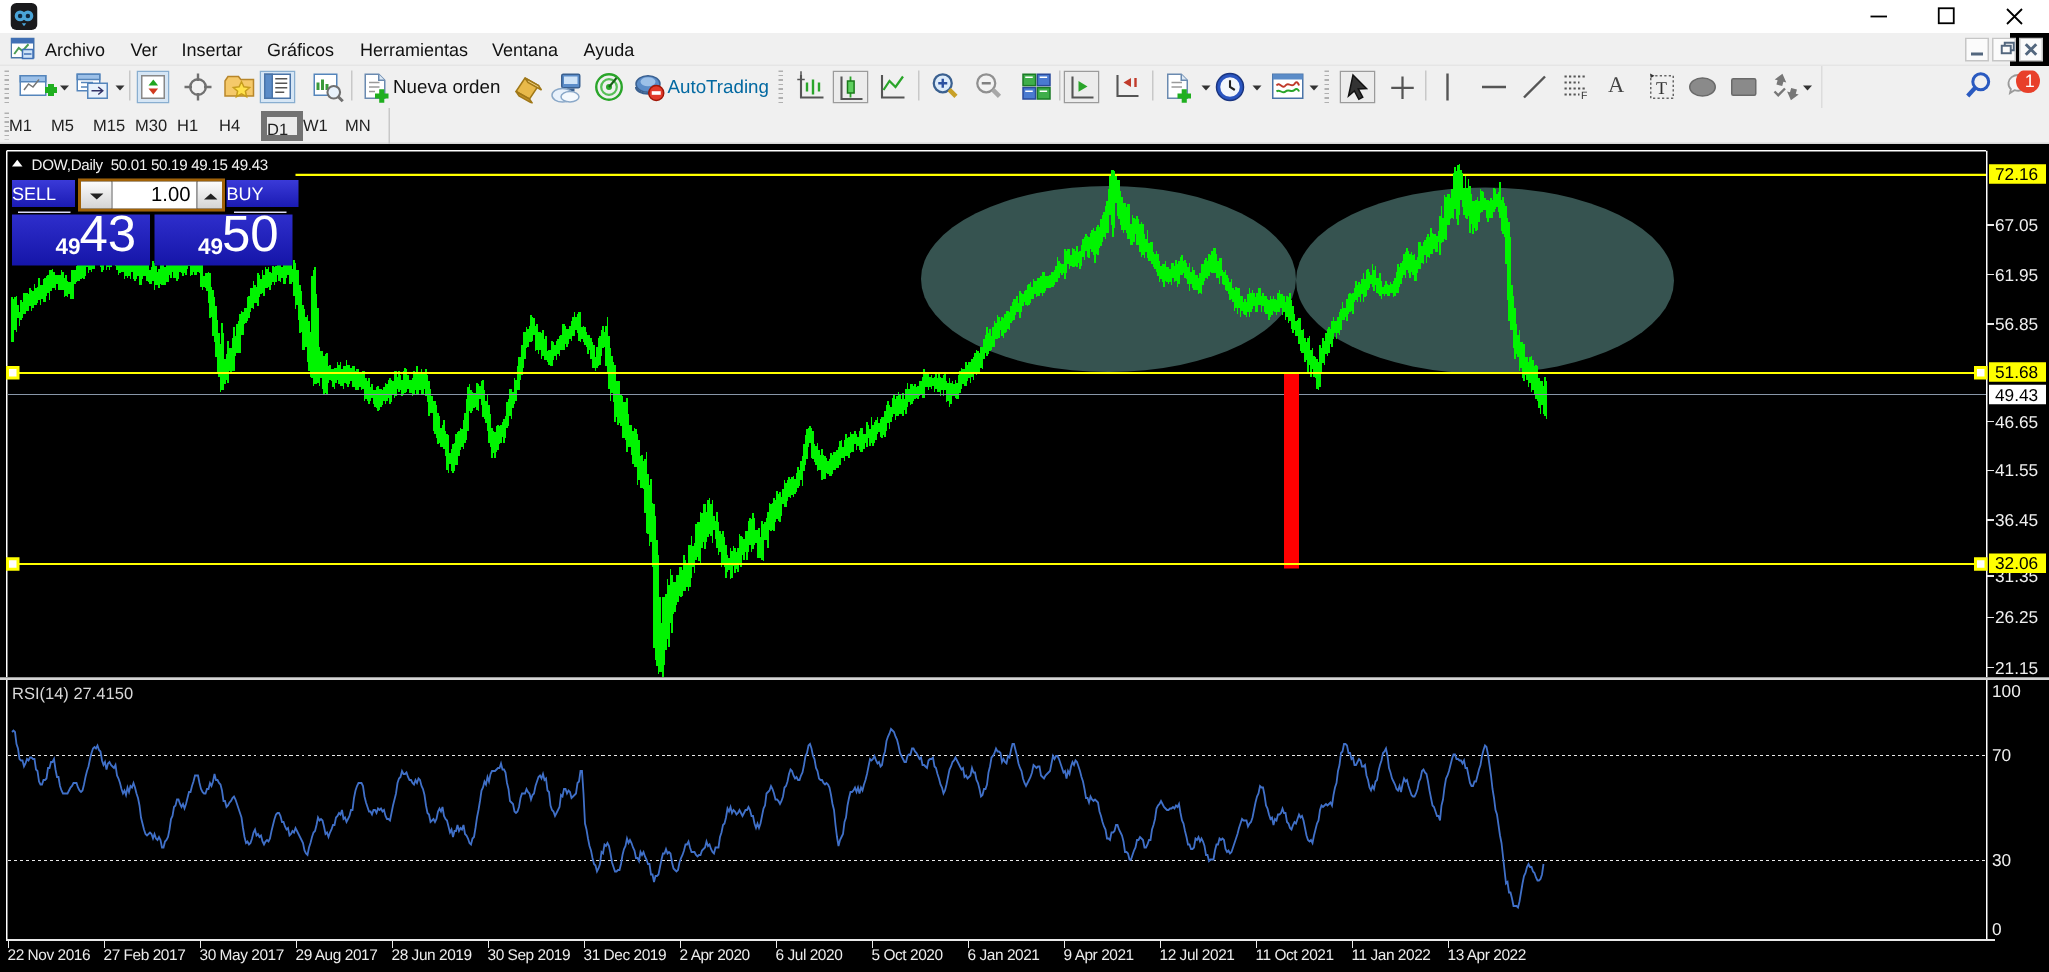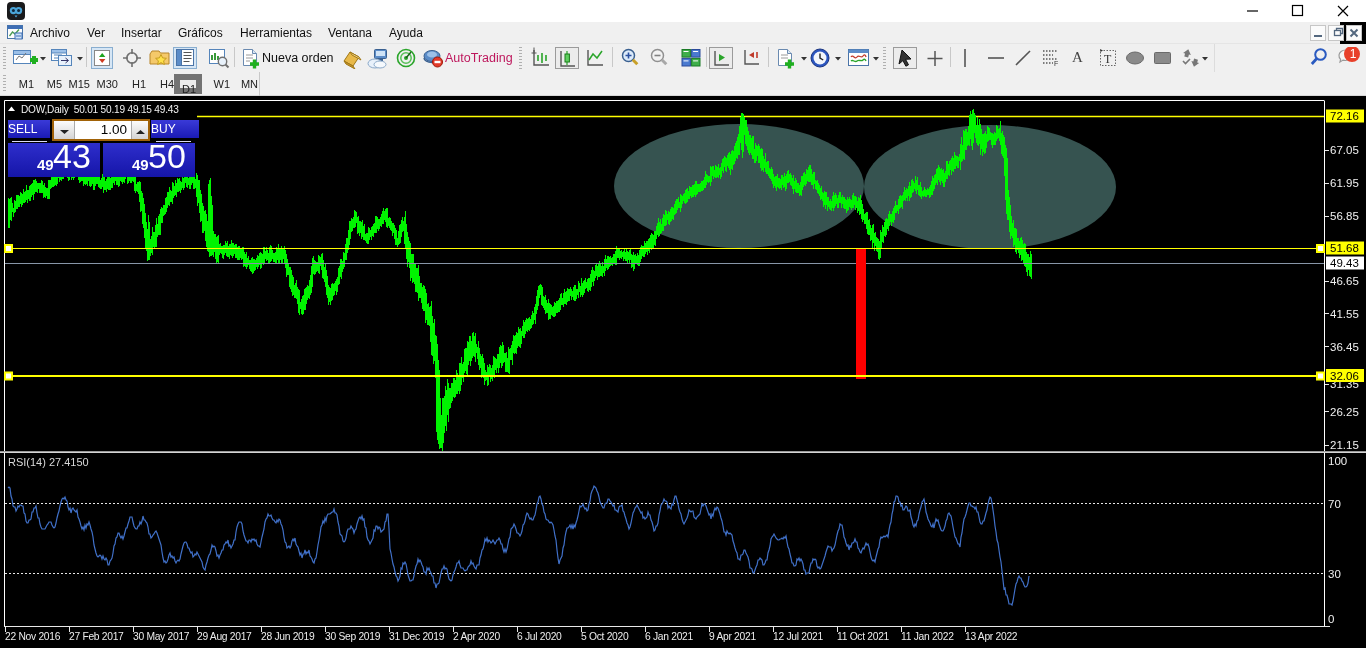--- a/index.html
+++ b/index.html
@@ -4,21 +4,21 @@
 *{margin:0;padding:0;box-sizing:border-box}
 html,body{width:1366px;height:648px;overflow:hidden}
 body{font-family:"Liberation Sans",sans-serif;background:#000}
 #win{position:absolute;left:0;top:0;width:1366px;height:648px}
 #titlebar{position:absolute;left:0;top:0;width:1366px;height:22px;background:#fff}
 #titletext{position:absolute;left:30px;top:4px;font-size:12.2px;letter-spacing:-0.15px;color:#000;white-space:nowrap}
 #menubar{position:absolute;left:0;top:22px;width:1340px;height:22px;background:#f0f0f0;border-bottom:1px solid #e5e5e5}
 .mi{position:absolute;top:4px;font-size:12px;color:#111;white-space:nowrap}
 #toolbar{position:absolute;left:0;top:44px;width:1366px;height:28px;background:#f0f0f0}
 #tfbar{position:absolute;left:0;top:72px;width:1366px;height:24px;background:#f0f0f0;border-bottom:1px solid #d8d8d8}
-.tf{position:absolute;top:4px;height:17px;font-size:11px;color:#222;text-align:right}
+.tf{position:absolute;top:4px;height:17px;font-size:11px;color:#222;text-align:left}
 .grip{position:absolute;width:3px;background-image:repeating-linear-gradient(#b0b0b0 0 1px,#f0f0f0 1px 3px)}
 .tsep{position:absolute;top:3px;width:1px;height:20px;background:#c8c8c8}
 .ticon{position:absolute}
 #chart{position:absolute;left:0;top:96px;width:1366px;height:552px;background:#000}
 #panel{position:absolute;left:8px;top:23px;width:187px;height:56px;font-family:"Liberation Sans",sans-serif}
 .pbtn{position:absolute;top:1px;height:18px;background:linear-gradient(#3a3ad8,#1b1bb4);color:#fff;font-size:12px;line-height:18px}
 .bigp{position:absolute;top:24px;height:34px;background:linear-gradient(#2e2ecc,#1515a8);color:#fff}
 </style></head><body>
 <div id="win">
 <div id="titlebar">
@@ -136,21 +136,21 @@
         <circle cx="11" cy="11" r="2" fill="#2aa52a"></circle>
         <path d="M11 11l5-6" stroke="#186018" stroke-width="1.4"></path>
       </svg>
       <svg class="ticon" style="left:422px;top:3px" width="22" height="22">
         <ellipse cx="10" cy="9" rx="8" ry="5.5" fill="#5b8cc8" stroke="#3a6090"></ellipse>
         <path d="M2 11c0 2.5 3.6 4.5 8 4.5 2 0 3.8-.4 5.2-1" fill="none" stroke="#3a6090" stroke-width="1.4"></path>
         <ellipse cx="10" cy="7.5" rx="5" ry="3" fill="#9cc0e8"></ellipse>
         <circle cx="15.5" cy="15" r="5" fill="#e23a2a" stroke="#a01808"></circle>
         <rect x="12.5" y="13.8" width="6" height="2.4" fill="#fff"></rect>
       </svg>
-      <span style="position:absolute;left:445px;top:7px;font-size:12.5px;color:#be185d">AutoTrading</span>
+      <span style="position:absolute;left:445px;top:7px;font-size:12.5px;color:#0369a1">AutoTrading</span>
       <div class="grip" style="left:519px;top:3px;height:22px"></div>
       <svg class="ticon" style="left:530px;top:3px" width="22" height="22">
         <path d="M4 3v15h15" stroke="#555" stroke-width="1.4" fill="none"></path>
         <path d="M1.5 6h5M4 .5v5" stroke="#555"></path>
         <path d="M8 14V8m4 8V6m4 8v-6" stroke="#2aa52a" stroke-width="1.6"></path>
       </svg>
       <svg class="ticon" style="left:555px;top:3px" width="24" height="22">
         <rect x="0.5" y="0.5" width="23" height="21" fill="#ececec" stroke="#9b9b9b"></rect>
         <path d="M6 4v15h14" stroke="#555" stroke-width="1.4" fill="none"></path>
         <path d="M12 4v14" stroke="#2aa52a" stroke-width="1.2"></path>
@@ -270,21 +270,21 @@
       </svg>
     </div>
     <div id="tfbar">
       <div class="grip" style="left:3px;top:3px;height:18px"></div>
       <span class="tf" style="left:6px;width:28px;line-height:17px">M1</span>
       <span class="tf" style="left:34px;width:28px;line-height:17px">M5</span>
       <span class="tf" style="left:62px;width:28px;line-height:17px">M15</span>
       <span class="tf" style="left:90px;width:28px;line-height:17px">M30</span>
       <span class="tf" style="left:118px;width:28px;line-height:17px">H1</span>
       <span class="tf" style="left:146px;width:28px;line-height:17px">H4</span>
-      <span class="tf" style="left:174px;top:2px;width:28px;height:20px;line-height:19px;background:#ececec;border:6px solid #737373">D1</span>
+      <span class="tf" style="left:174px;top:2px;width:28px;height:20px;line-height:19px;background:#ececec;border:4px solid #737373">D1</span>
       <span class="tf" style="left:202px;width:28px;line-height:17px">W1</span>
       <span class="tf" style="left:230px;width:28px;line-height:17px">MN</span>
       <div style="position:absolute;left:259px;top:0px;width:1px;height:24px;background:#c8c8c8"></div>
     </div>
     <div id="chart">
       <svg width="1366" height="552" viewBox="0 96 1366 552" style="position:absolute;left:0;top:0">
         <path d="M4.5 100.5H1324M4.5 100.5V626.5M1324.5 100.5V626.5" stroke="#fff" fill="none"></path>
         <ellipse cx="739" cy="186" rx="125" ry="62" fill="#365350"></ellipse>
         <ellipse cx="990" cy="187" rx="126" ry="62" fill="#365350"></ellipse>
         <path d="M197 116.5H1324" stroke="#ffff00" stroke-width="1.5"></path>

